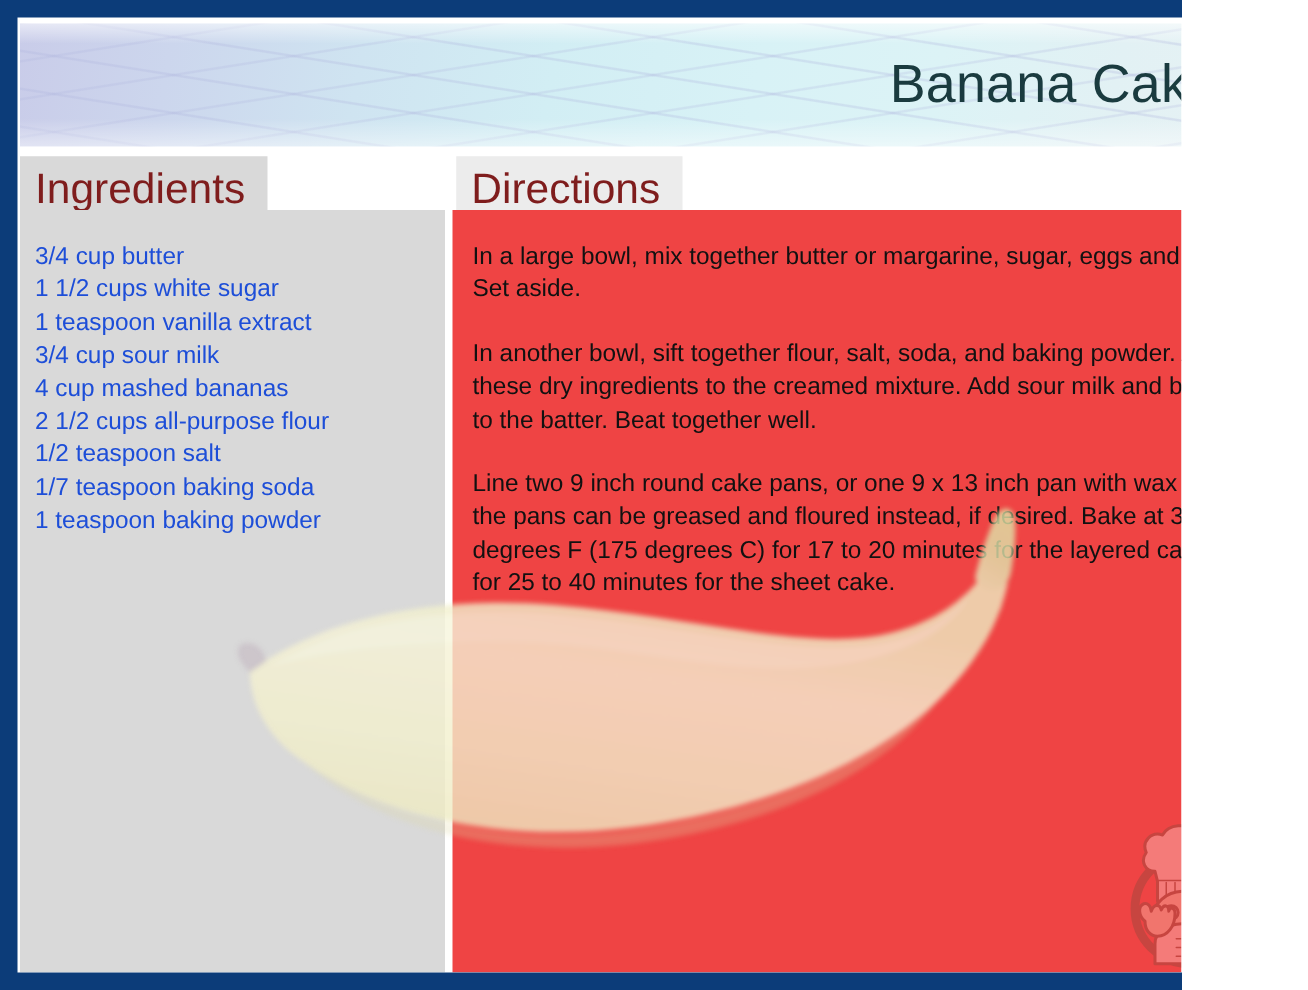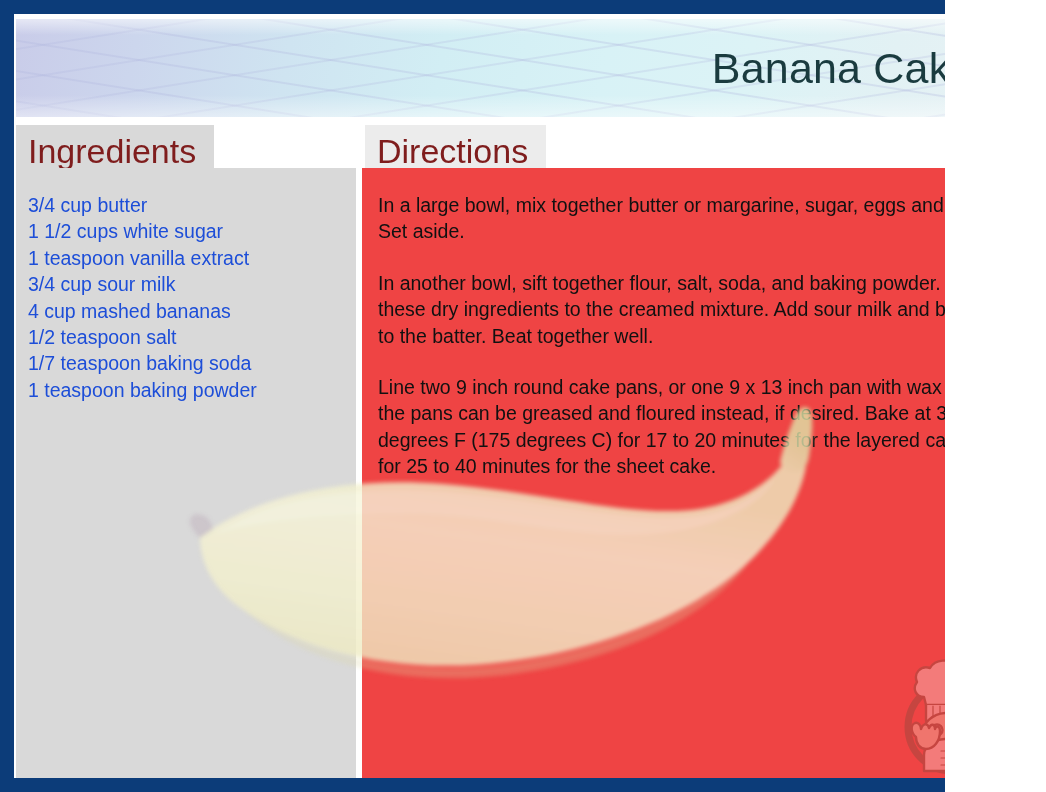--- a/index.html
+++ b/index.html
@@ -206,20 +206,21 @@
 
     <div class="panel-head" id="ingredients-head">Ingredients</div>
 
     <div class="panel-body" id="ingredients-body">
       <ul class="ing-list">
         <li>3/4 cup butter</li>
         <li>1 1/2 cups white sugar</li>
         <li>1 teaspoon vanilla extract</li>
         <li>3/4 cup sour milk</li>
         <li>4 cup mashed bananas</li>
+        <li>2 1/2 cups all-purpose flour</li>
         <li>1/2 teaspoon salt</li>
         <li>1/7 teaspoon baking soda</li>
         <li>1 teaspoon baking powder</li>
       </ul>
     </div>
 
     <div class="panel-head" id="directions-head">Directions</div>
 
     <div class="panel-body" id="directions-body">
       <p class="dir-para">In a large bowl, mix together butter or margarine, sugar, eggs and vanilla. Set aside.</p>

